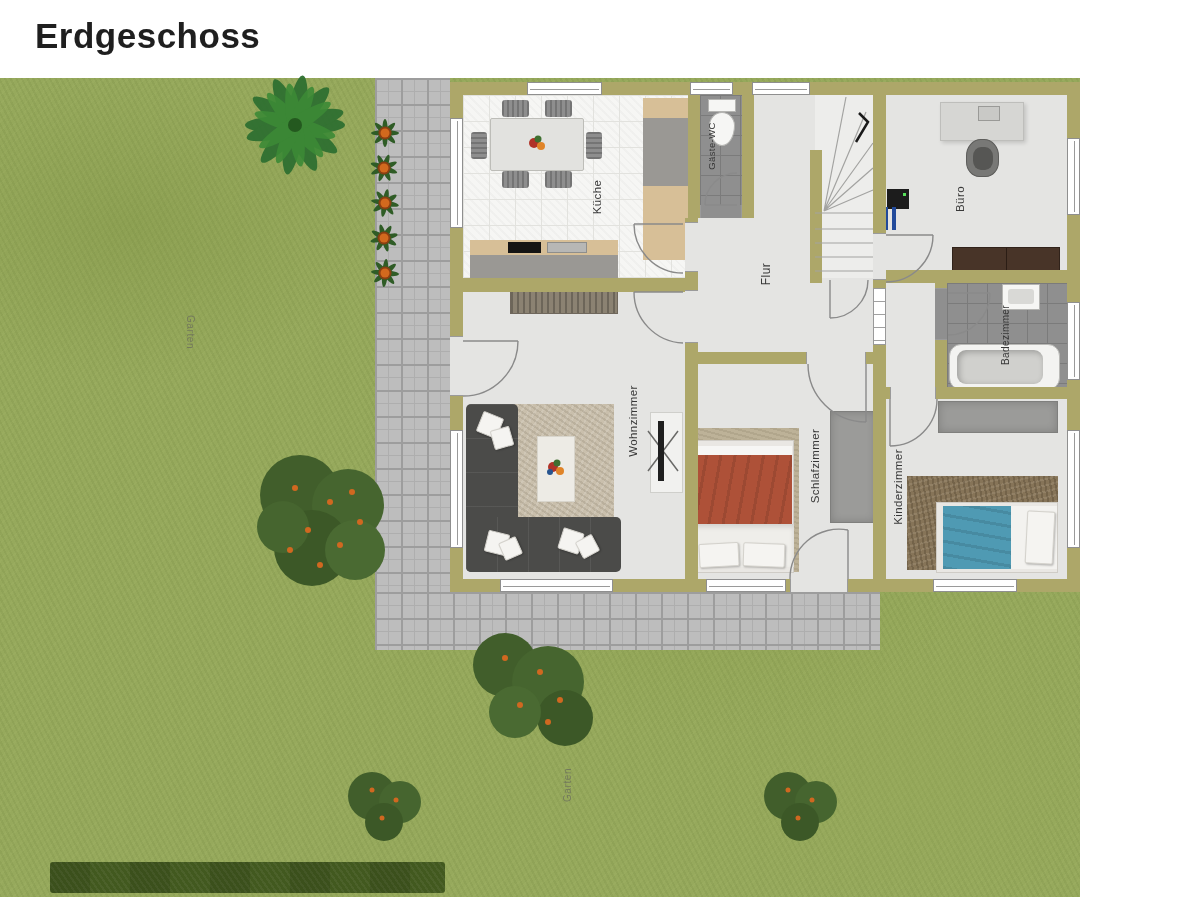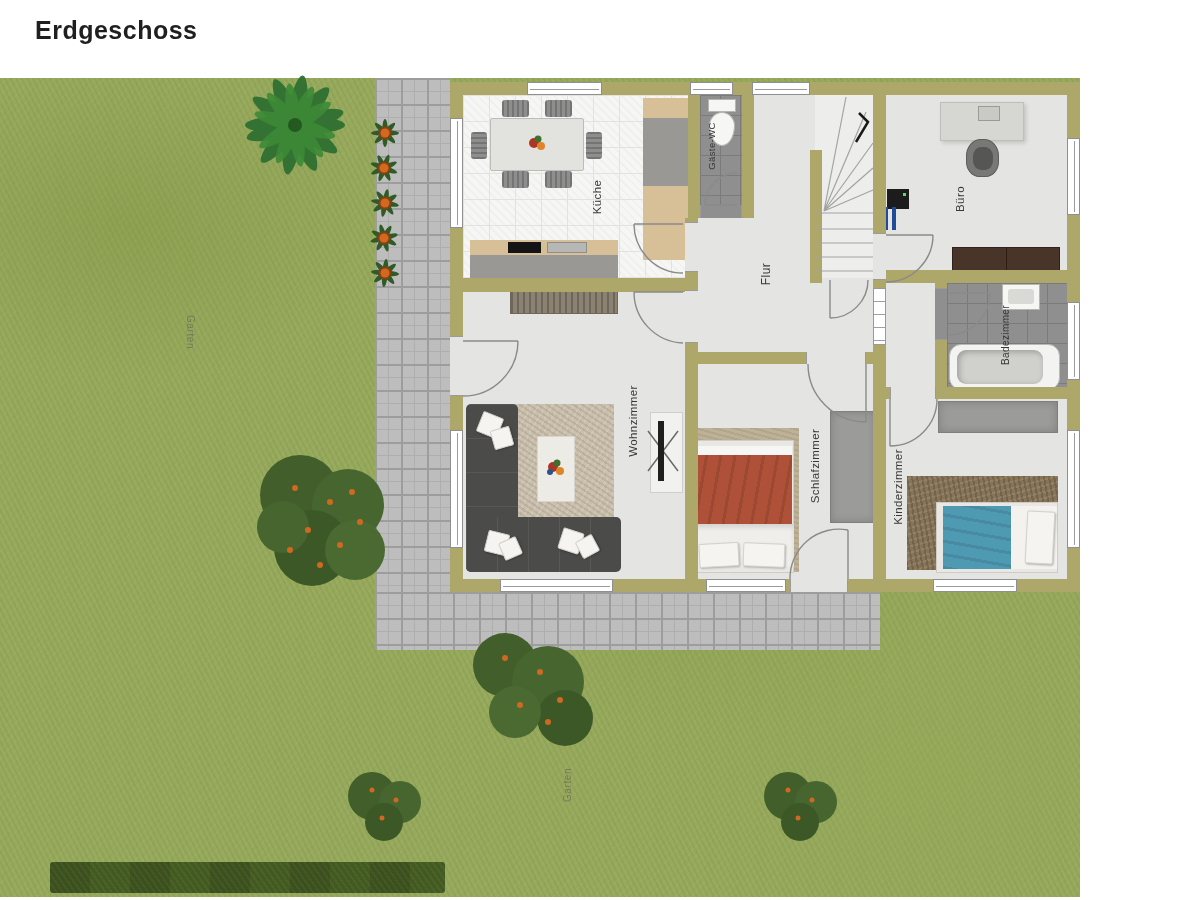--- a/index.html
+++ b/index.html
@@ -1,19 +1,19 @@
 <!DOCTYPE html>
 <html><head>
 <meta charset="utf-8">
 <style>
   html,body{margin:0;padding:0;background:#fff;}
   .stage{position:relative;width:1180px;height:900px;background:#ffffff;overflow:hidden;
          font-family:"Liberation Sans",sans-serif;}
   .abs{position:absolute;box-sizing:border-box;}
-  h1.title{position:absolute;left:35px;top:16px;margin:0;font-size:25px;font-weight:600;
+  h1.title{position:absolute;left:35px;top:16px;margin:0;font-size:35px;font-weight:600;
            color:#1f1f1f;letter-spacing:.5px;}
   
   .grass{background-color:#96a95c;
     background-image:
       radial-gradient(ellipse 340px 220px at 12% 18%, rgba(120,140,60,.30), transparent 70%),
       radial-gradient(ellipse 420px 300px at 65% 55%, rgba(125,145,62,.22), transparent 70%),
       radial-gradient(ellipse 300px 220px at 85% 85%, rgba(150,168,88,.35), transparent 70%),
       repeating-linear-gradient(63deg, rgba(85,105,40,.10) 0 2px, transparent 2px 5px),
       repeating-linear-gradient(-48deg, rgba(175,190,115,.12) 0 2px, transparent 2px 6px);}
   .pavement{background-color:#bdbdbd;

